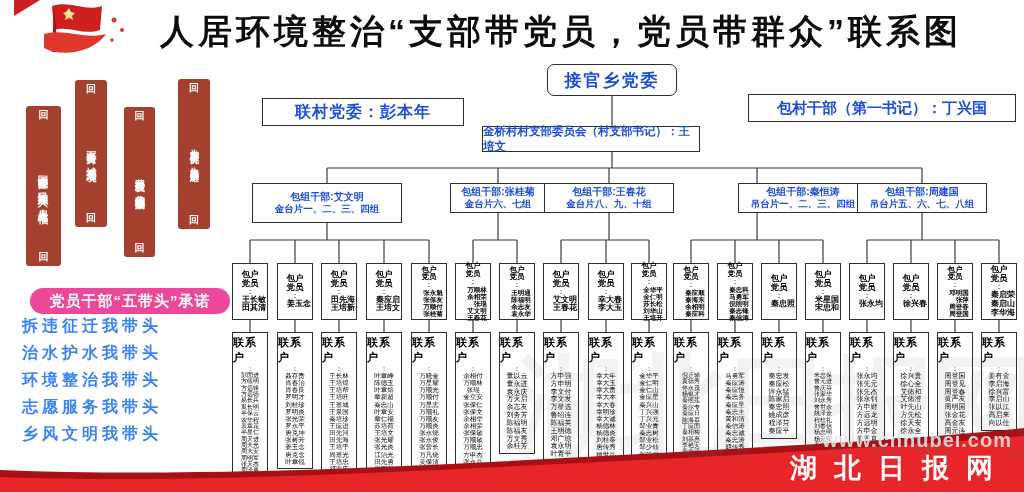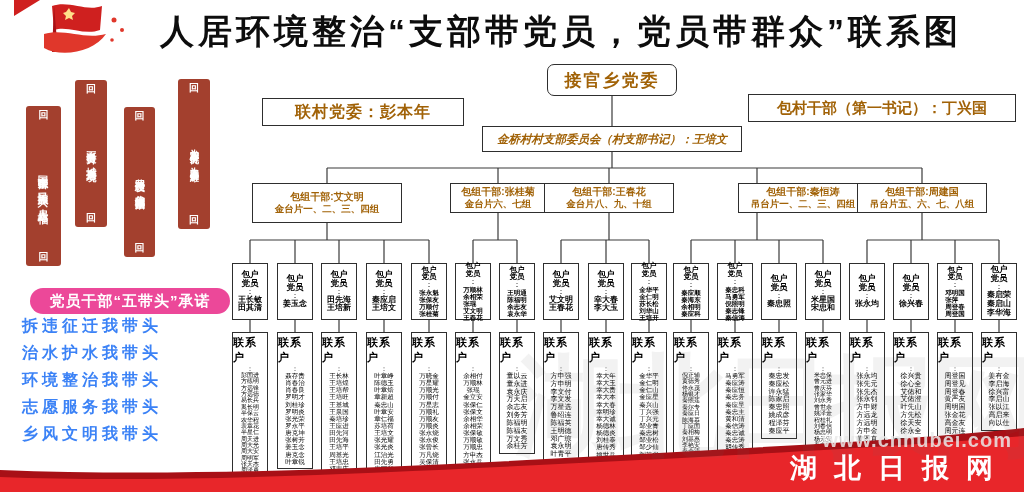--- a/index.html
+++ b/index.html
@@ -22,39 +22,39 @@
   #banner2{left:76px;top:81px;width:30px;height:145px;font-size:10px;}
   #banner3{left:125px;top:108px;width:29px;height:148px;font-size:10px;}
   #banner4{left:179px;top:80px;width:30px;height:148px;font-size:9px;}
   
   #pledge-badge{left:30px;top:288px;width:200px;height:26px;background:#ec4899;color:#fff;border-radius:13px;
                 display:flex;align-items:center;justify-content:center;font-size:15px;font-weight:900;letter-spacing:1px;}
   .pledge-line{left:22px;width:212px;height:26px;font-size:16px;font-weight:700;color:#3b82f6;
                letter-spacing:4px;white-space:nowrap;}
   
   .obox{border:1.5px solid #2e2e2e;background:#fff;display:flex;align-items:center;justify-content:center;
-        text-align:left;color:#a16207;box-sizing:border-box;}
+        text-align:left;color:#1d4ed8;box-sizing:border-box;}
   #box-township{left:547px;top:64px;width:130px;height:32px;font-size:17px;font-weight:900;border-radius:7px;letter-spacing:2px;}
   #box-left{left:262px;top:98px;width:202px;height:28px;font-size:16px;font-weight:900;letter-spacing:1px;}
   #box-right{left:748px;top:94px;width:268px;height:28px;font-size:15px;font-weight:900;}
-  #box-committee{left:482px;top:126px;width:260px;height:26px;font-size:11.5px;font-weight:700;font-style:italic;}
+  #box-committee{left:482px;top:126px;width:218px;height:26px;font-size:11.5px;font-weight:700;}
   .branch{flex-direction:column;line-height:1.25;}
   .branch .b1{font-size:10px;font-weight:700;}
   .branch .b2{font-size:9.5px;font-weight:700;}
   #branch0{left:252px;top:183px;width:150px;height:40px;}
   #branch1{left:450px;top:183px;width:96px;height:30px;}
   #branch2{left:544px;top:183px;width:130px;height:30px;}
   #branch3{left:692px;top:183px;width:130px;height:30px;margin-left:46px;}
   #branch4{left:857px;top:183px;width:130px;height:30px;}
   
   .mcol{top:263px;width:36px;height:57px;border:1.2px solid #2e2e2e;background:#fff;box-sizing:border-box;
         display:flex;flex-direction:column;align-items:center;justify-content:center;}
   .mhead{width:22px;font-size:8.5px;font-weight:700;line-height:1.05;text-align:center;}
   .mcolon{font-size:8px;line-height:1;}
-  .mnames{font-size:8px;font-weight:700;line-height:1.1;text-align:left;}
+  .mnames{font-size:8px;font-weight:700;line-height:1.1;text-align:right;padding-left:8px;}
   .mcol.dense .mnames{font-size:6.5px;line-height:1.08;}
   .mcol.dense .mhead{font-size:7.5px;}
   .ccol{top:332px;width:36px;border:1.2px solid #2e2e2e;background:#fff;box-sizing:border-box;
         padding:2px 0 3px 0;display:flex;flex-direction:column;align-items:center;}
   .chead{font-size:11px;font-weight:700;letter-spacing:1px;}
   .ccolon{font-size:7px;line-height:1;}
   .cnames{font-size:7px;line-height:1.12;text-align:center;}
   .ccol.mid .cnames{font-size:6.5px;line-height:1.1;}
   .ccol.dense .cnames{font-size:6px;line-height:1.06;}
   .prelist{white-space:pre-line;}

